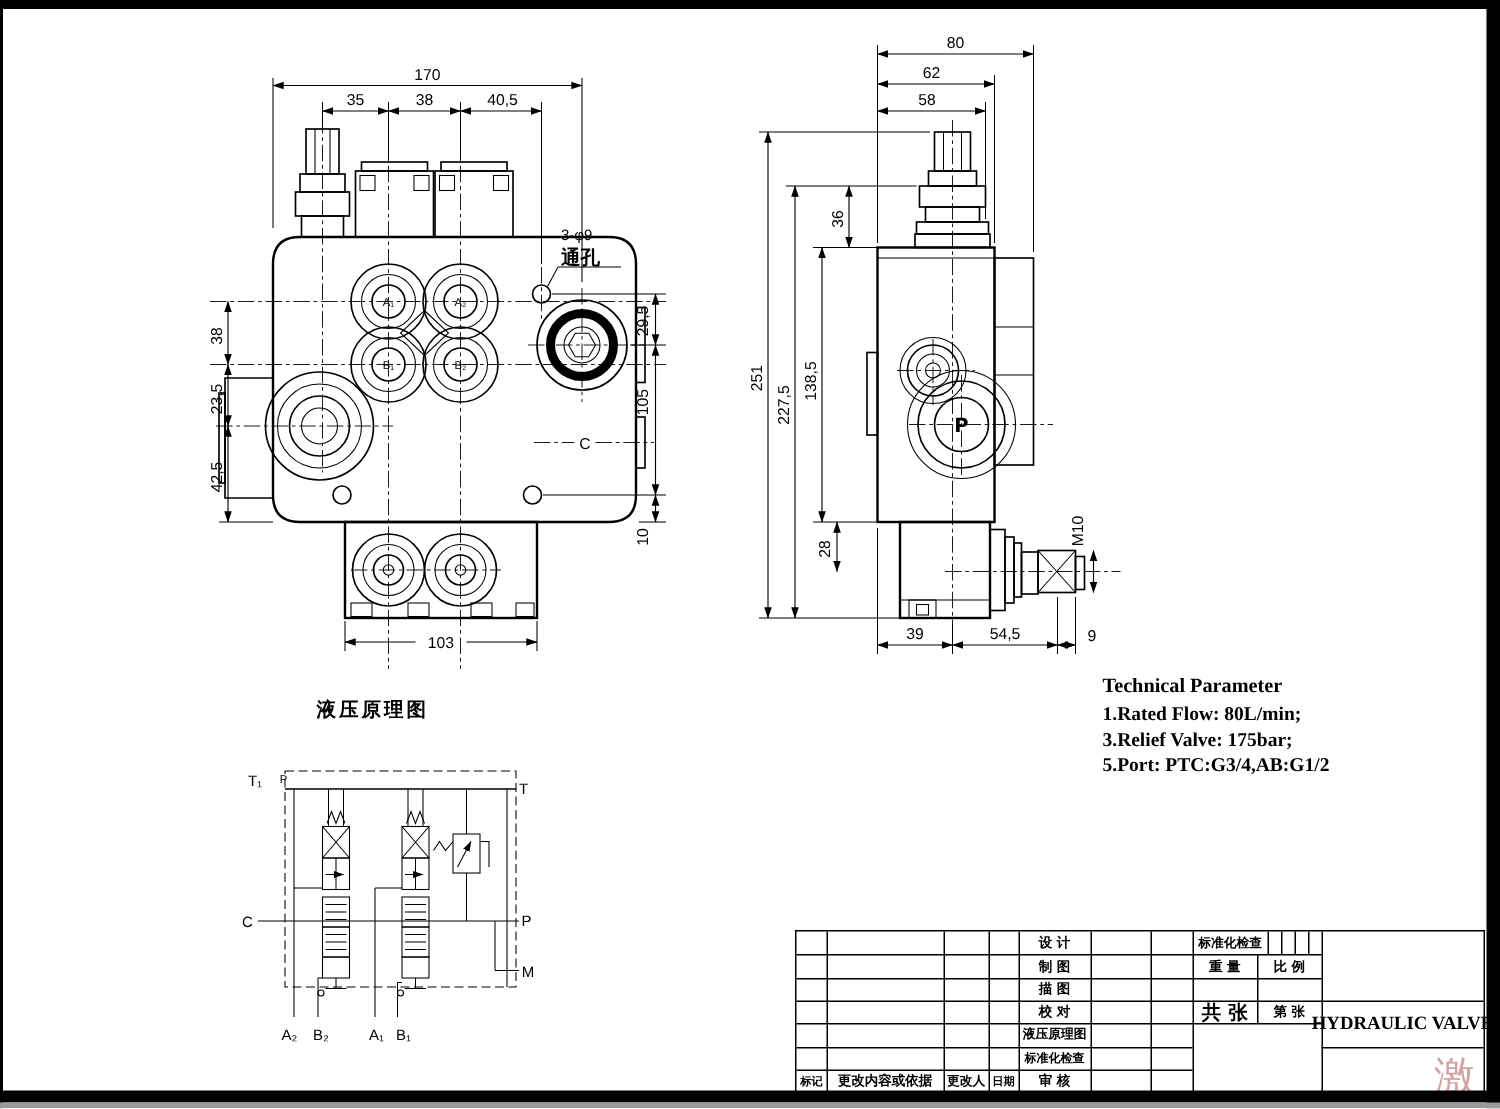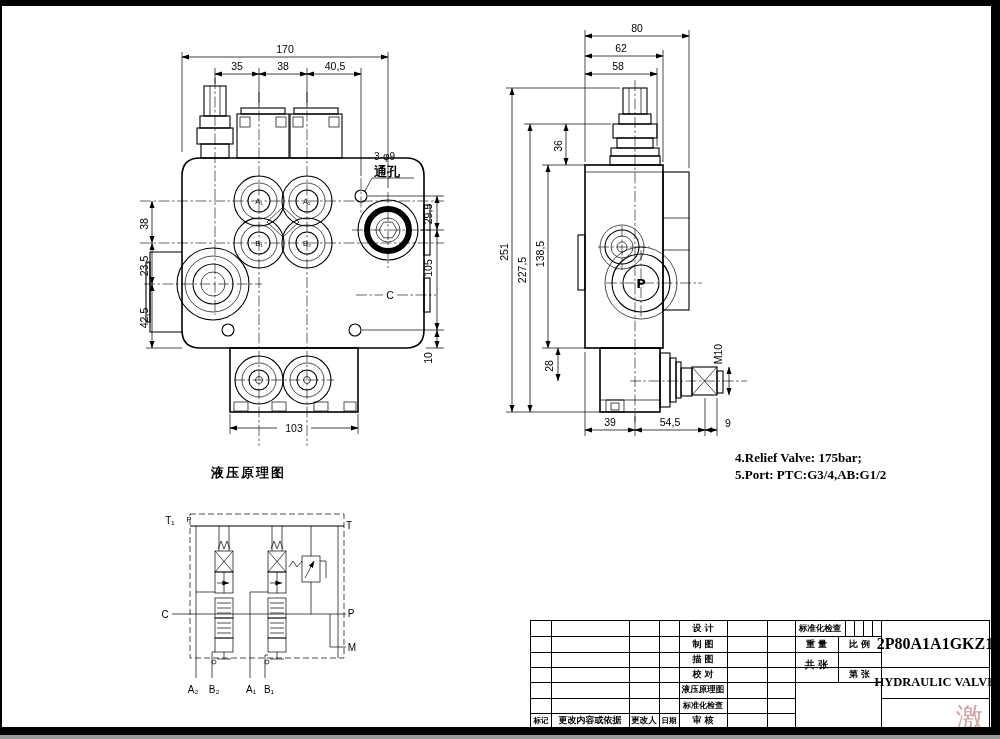--- a/index.html
+++ b/index.html
@@ -381,21 +381,23 @@
       <text class="sc" x="351" y="617" text-anchor="middle">P</text>
       <text class="sc" x="352" y="651" text-anchor="middle">M</text>
       <text class="sc" x="193" y="693" text-anchor="middle">A₂</text>
       <text class="sc" x="214" y="693" text-anchor="middle">B₂</text>
       <text class="sc" x="251" y="693" text-anchor="middle">A₁</text>
       <text class="sc" x="269" y="693" text-anchor="middle">B₁</text>
     </g>
   </svg>
 
   <div class="tech">
-    <div class="ln">4.Relief Valve:  175bar;</div>
+    <div class="t">Technical Parameter</div>
+    <div class="ln">1.Rated Flow:  80L/min;</div>
+    <div class="ln">3.Relief Valve:  175bar;</div>
     <div class="ln">5.Port:  PTC:G3/4,AB:G1/2</div>
   </div>
 
   <div class="tb">
 
     <div class="vl" style="left:20px;top:0;width:1px;height:107px"></div>
     <div class="vl" style="left:98px;top:0;width:1px;height:107px"></div>
     <div class="vl" style="left:128px;top:0;width:1px;height:107px"></div>
     <div class="vl" style="left:148px;top:0;width:1px;height:107px"></div>
     <div class="vl" style="left:196px;top:0;width:1px;height:107px"></div>
@@ -425,20 +427,19 @@
     <div class="cell" style="left:148px;top:92px;width:48px;height:15px;font-size:9px">审 核</div>
 
     <div class="cell" style="left:0;top:92px;width:20px;height:15px;font-size:7.5px">标记</div>
     <div class="cell" style="left:20px;top:92px;width:78px;height:15px;font-size:9px">更改内容或依据</div>
     <div class="cell" style="left:98px;top:92px;width:30px;height:15px;font-size:8.5px">更改人</div>
     <div class="cell" style="left:128px;top:92px;width:20px;height:15px;font-size:7.5px">日期</div>
 
     <div class="cell" style="left:264px;top:0;width:50px;height:15px;font-size:8.5px">标准化检查</div>
     <div class="cell" style="left:264px;top:15px;width:43px;height:16px;font-size:9px">重 量</div>
     <div class="cell" style="left:307px;top:15px;width:43px;height:16px;font-size:9px">比 例</div>
-    <div class="cell" style="left:264px;top:36px;width:43px;height:15px;font-size:10px">共 张</div>
+    <div class="cell" style="left:264px;top:46px;width:43px;height:15px;font-size:13px">共 张</div>
     <div class="cell" style="left:307px;top:46px;width:43px;height:15px;font-size:9px">第 张</div>
 
-    <div class="cell serifcell" style="left:350px;top:0;width:108px;height:46px;font-size:16px">2P80A1A1GKZ1</div>
     <div class="cell serifcell" style="left:350px;top:46px;width:108px;height:31px;font-size:12.5px">HYDRAULIC VALVE</div>
   </div>
 
 </div>
 
 </body></html>

